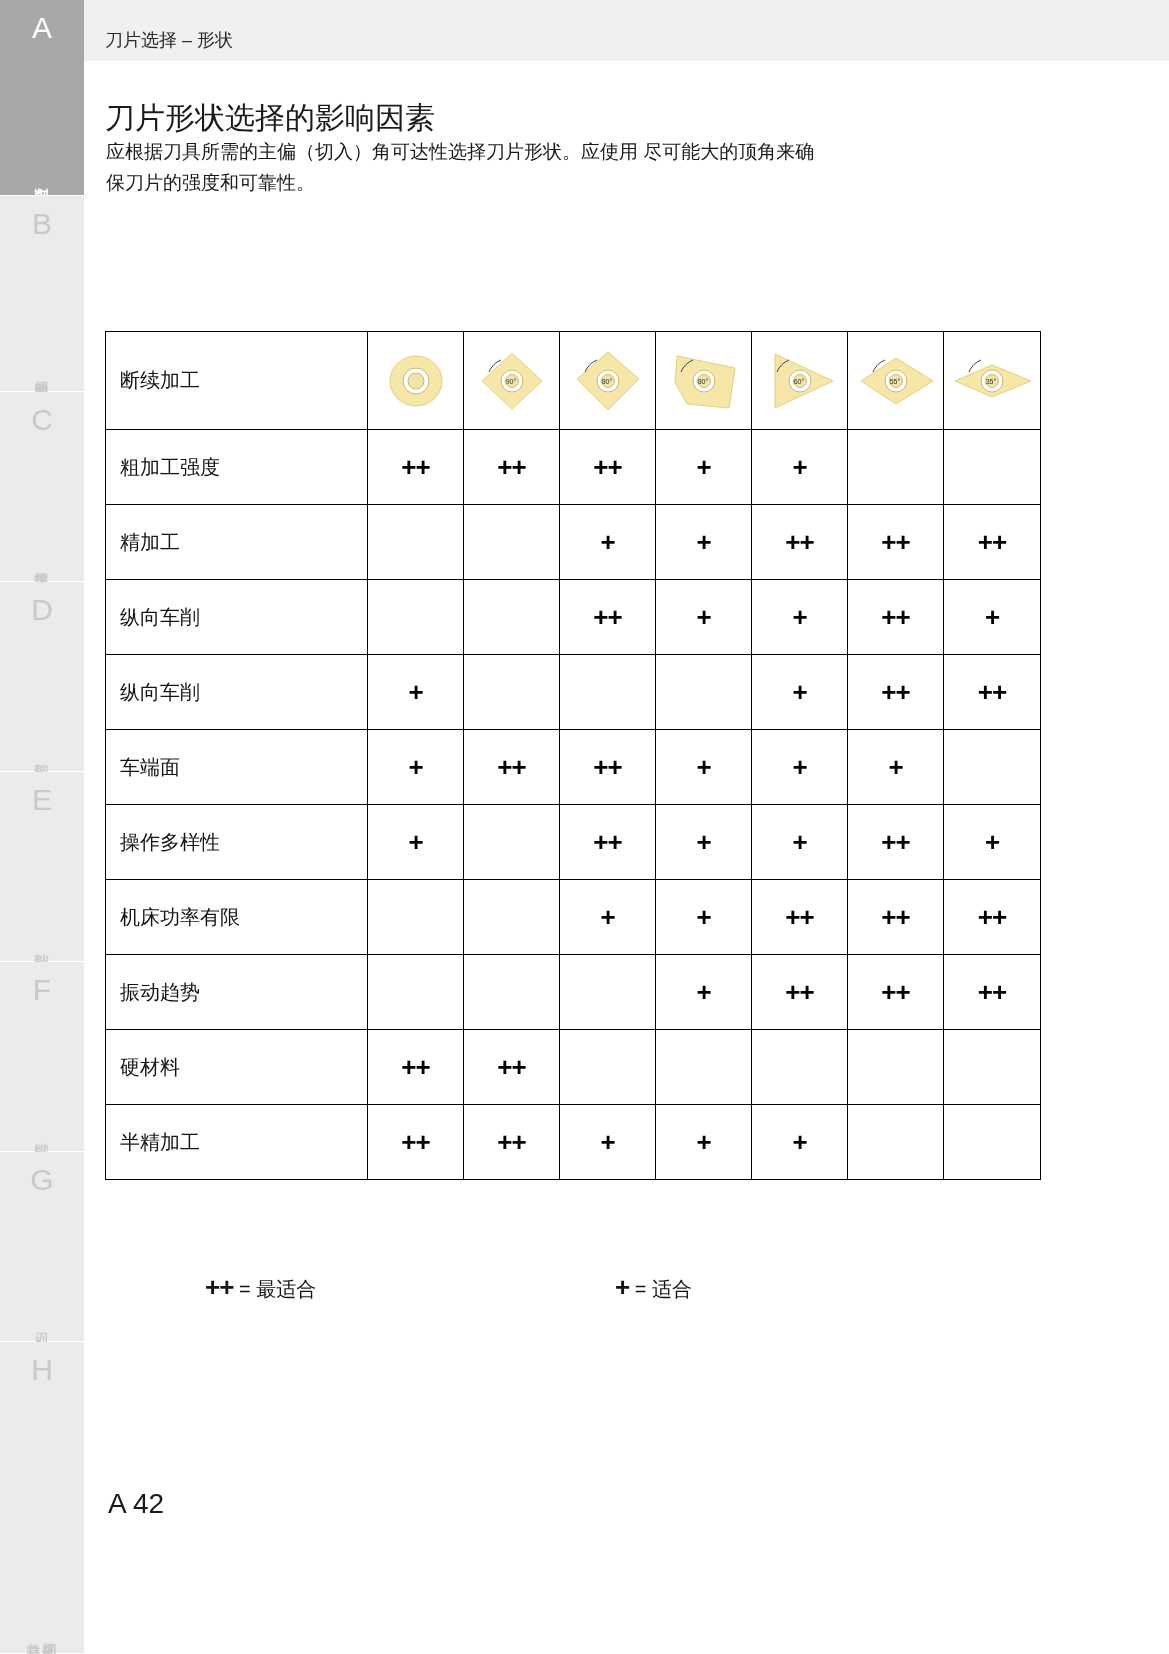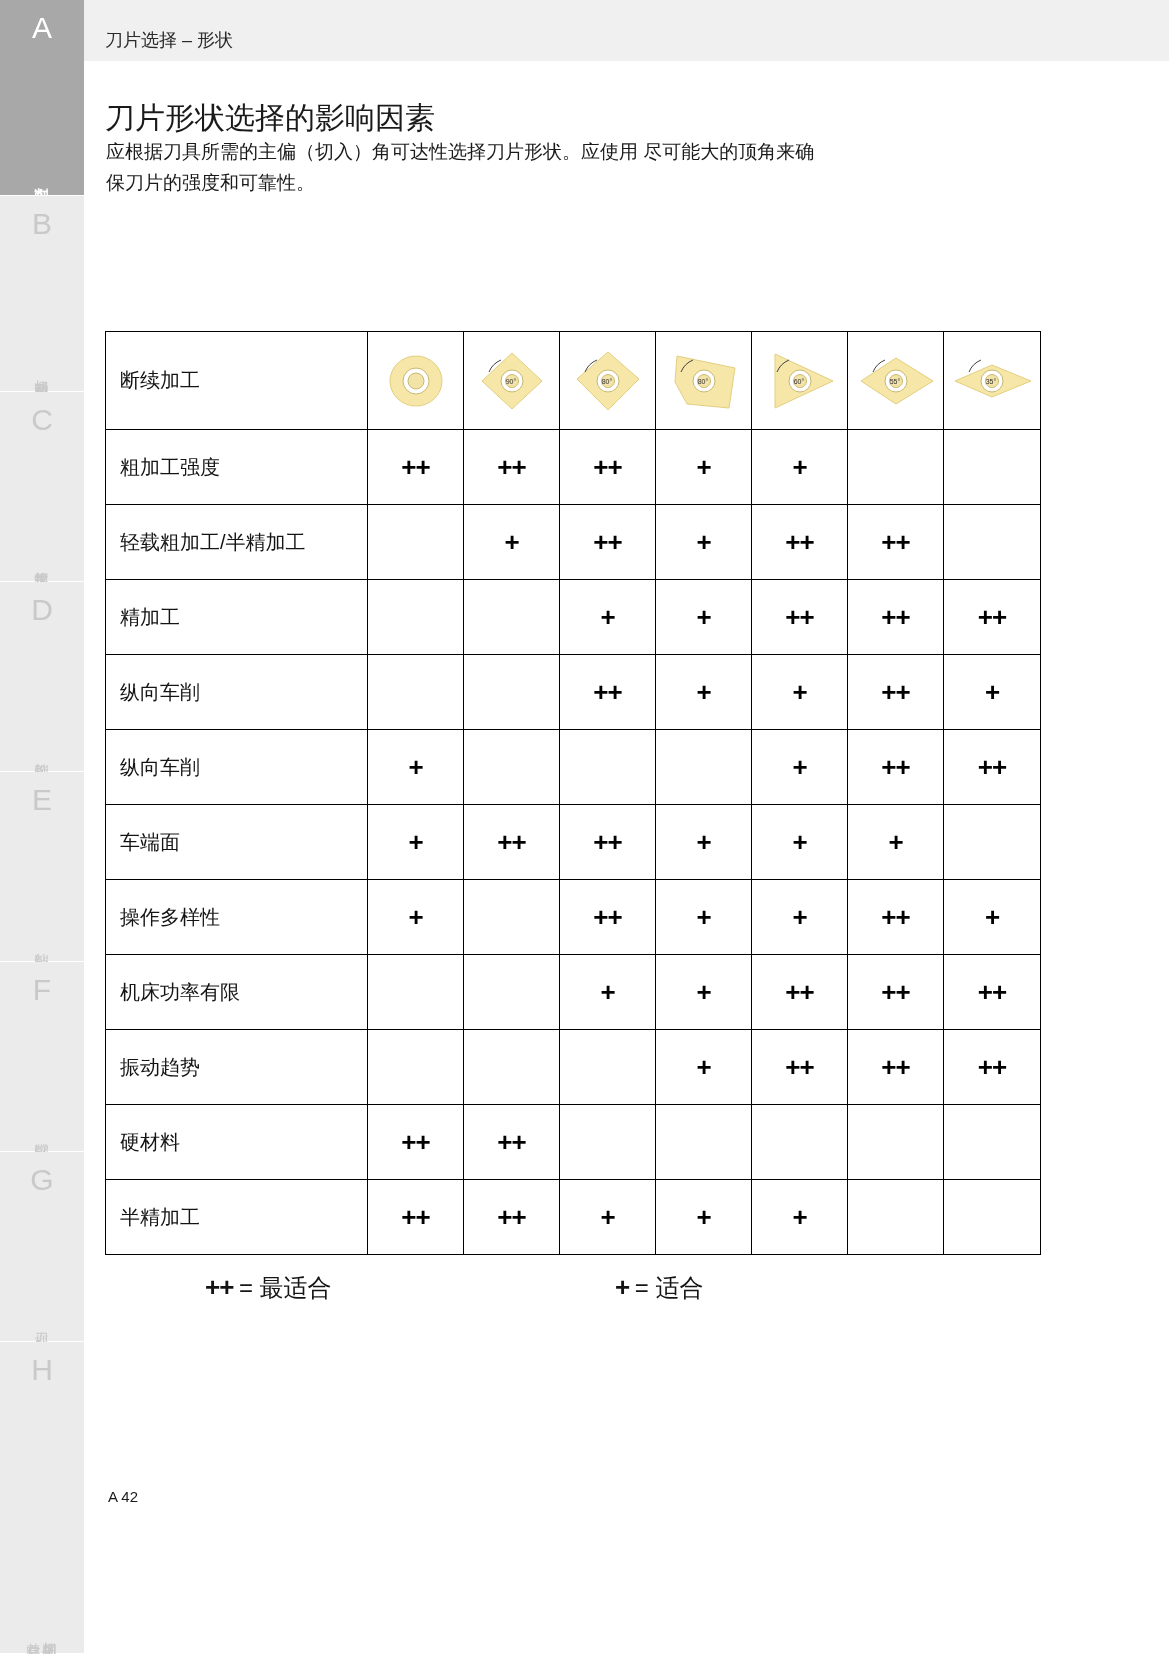--- a/index.html
+++ b/index.html
@@ -136,26 +136,26 @@
     font-size: 20px;
     color: #141414;
   }
   #legend .plusplus, #legend .plus {
     font-weight: 700;
     font-size: 26px;
     letter-spacing: -1px;
   }
   #legend .item1 { position: absolute; left: 100px; top: 0; }
   #legend .item2 { position: absolute; left: 500px; top: 0; margin-left: 10px; }
-  #legend .eq { font-size: 24px; font-weight: 400; }
+  #legend .eq { font-size: 20px; font-weight: 400; }
 
   #folio {
     position: absolute;
     left: 24px; top: 1488px;
-    font-size: 15px;
+    font-size: 28px;
     color: #1a1a1a;
   }
 </style>
 </head>
 <body>
 
 <div id="sidebar">
     <div class="tab active" style="height: 196px;">
       <div class="letter">A</div>
       <div class="vlabel"><span style="white-space: pre-line;">车削</span></div>
@@ -279,30 +279,20 @@
             <td class="rowhead">粗加工强度</td>
             <td class="cell">++</td>
             <td class="cell">++</td>
             <td class="cell">++</td>
             <td class="cell">+</td>
             <td class="cell">+</td>
             <td class="cell"></td>
             <td class="cell"></td>
           </tr>
           <tr>
-            <td class="rowhead">轻载粗加工/半精加工</td>
-            <td class="cell"></td>
-            <td class="cell">+</td>
-            <td class="cell">++</td>
-            <td class="cell">+</td>
-            <td class="cell">++</td>
-            <td class="cell">++</td>
-            <td class="cell"></td>
-          </tr>
-          <tr>
             <td class="rowhead">精加工</td>
             <td class="cell"></td>
             <td class="cell"></td>
             <td class="cell">+</td>
             <td class="cell">+</td>
             <td class="cell">++</td>
             <td class="cell">++</td>
             <td class="cell">++</td>
           </tr>
           <tr>

